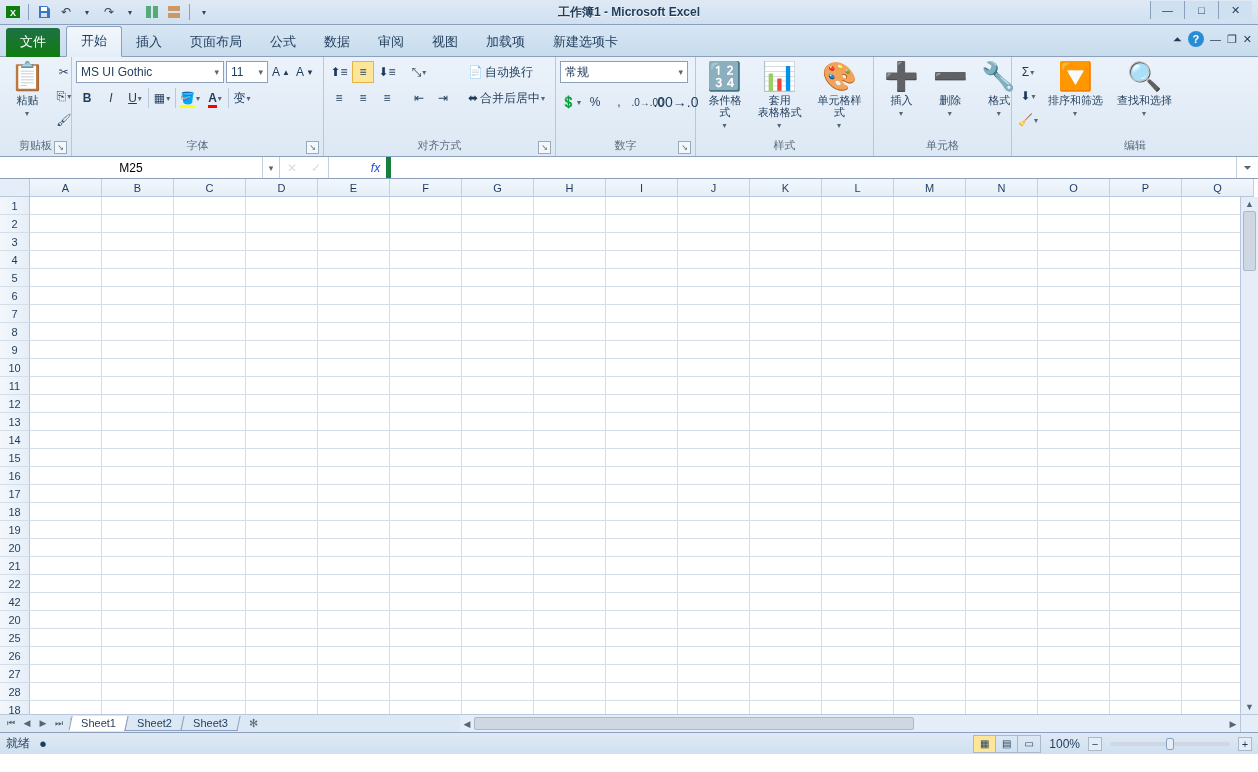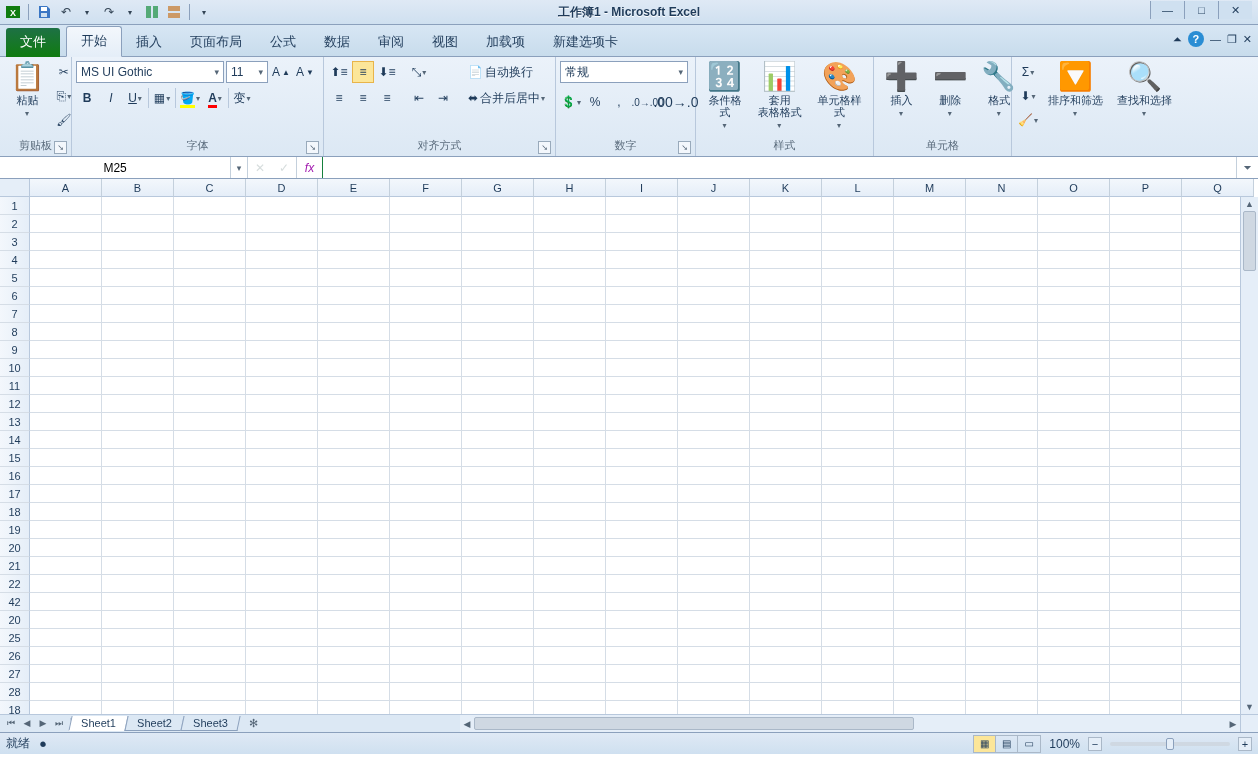--- a/index.html
+++ b/index.html
@@ -35,26 +35,26 @@
 .sm-btn { display:flex; align-items:center; justify-content:center; min-width:22px; height:22px; font-size:12px; color:#1f3b5a; padding:0 2px; gap:2px;}
 .sm-btn.active{ background:#fce699; border:1px solid #e8b44a;}
 .ddl { height:22px; background:#fff; border:1px solid #8ba0bc; display:flex; align-items:center; padding:0 4px; font-size:12px; color:#1f3b5a; justify-content:space-between;}
 .ddl .arr{ font-size:9px; color:#567;}
 .col { display:flex; flex-direction:column; gap:2px; }
 .row { display:flex; gap:2px; align-items:center; }
 .mini-drop{font-size:8px; color:#567; margin-left:-1px;}
 
 
 .fbar { height:22px; border-bottom:1px solid #8ba0bc; display:flex; align-items:stretch; background:#fff;}
-.name-box { width:248px; border-right:1px solid #c4d0dc; display:flex;}
+.name-box { width:280px; border-right:1px solid #c4d0dc; display:flex;}
 .name-box input{ border:none; width:100%; padding:0 6px; text-align:center; font-size:12px; background:#fff;}
 .name-box .dd{ width:18px; border-left:1px solid #c4d0dc; display:flex; align-items:center; justify-content:center; font-size:9px; color:#567;}
 .fx-btns{ display:flex; align-items:center; border-right:1px solid #c4d0dc; }
 .fx-btns span{ width:24px; text-align:center; color:#9aa; font-size:12px;}
-.fx-label{ width:26px; display:flex; align-items:center; justify-content:center; font-style:italic; color:#a21caf; border-right:1px solid #15803d;}
+.fx-label{ width:26px; display:flex; align-items:center; justify-content:center; font-style:italic; color:#1d4ed8; border-right:5px solid #15803d;margin-left:36px;}
 .formula-input{ flex:1; border:none; padding:0 4px;}
 .fbar-expand{ width:22px; border-left:1px solid #c4d0dc; display:flex; align-items:center; justify-content:center; font-size:10px; color:#567;}
 
 
 .grid-wrap { position:relative; height: calc(772px - 25px - 32px - 100px - 22px - 18px - 22px); display:flex; }
 .corner { width:30px; height:18px; background:#e5eef8; border-right:1px solid #b8c8dc; border-bottom:1px solid #b8c8dc; position:absolute; left:0; top:0;}
 .col-headers { position:absolute; left:30px; top:0; right:18px; height:18px; display:flex; }
 .ch { flex:0 0 72px; background:linear-gradient(#f3f7fc,#e5eef8); border-right:1px solid #c4d0dc; border-bottom:1px solid #b8c8dc; text-align:center; font-size:11px; color:#1f3b5a; line-height:18px;}
 .row-headers { position:absolute; left:0; top:18px; bottom:18px; width:30px; }
 .rh { height:18px; background:linear-gradient(to right,#f3f7fc,#e5eef8); border-bottom:1px solid #d5dde6; border-right:1px solid #b8c8dc; text-align:center; font-size:11px; color:#1f3b5a; line-height:18px;}
@@ -326,20 +326,21 @@
           <span class="ic">🔽</span>
           <span class="lb">排序和筛选</span>
           <span class="mini-drop">▾</span>
         </div>
       <div class="big-btn">
           <span class="ic">🔍</span>
           <span class="lb">查找和选择</span>
           <span class="mini-drop">▾</span>
         </div>
     </div>
+    <div class="group-label"><span>编辑</span></div>
   </div>
 </div>
 
 <div class="fbar">
   <div class="name-box">
     <input value="M25" style="">
     <div class="dd">▾</div>
   </div>
   <div class="fx-btns">
     <span style="opacity:.4;">✕</span>

